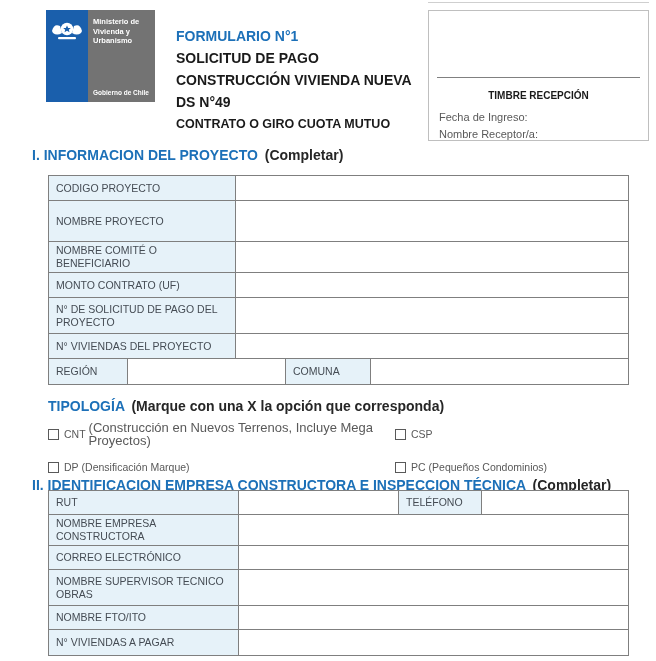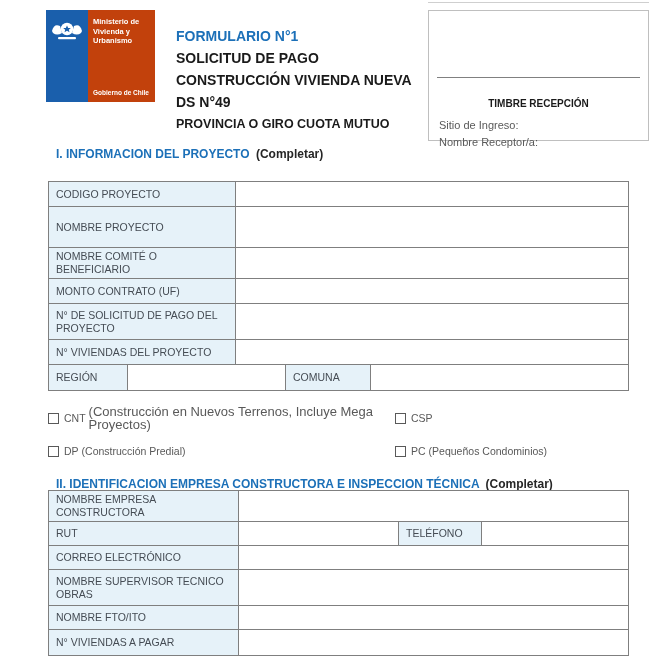--- a/index.html
+++ b/index.html
@@ -3,49 +3,49 @@
 <meta charset="utf-8">
 <style>
   html,body{margin:0;padding:0;background:#fff;}
   body{width:656px;height:661px;font-family:"Liberation Sans",sans-serif;color:#1a1a1a;}
   .page{position:relative;width:656px;height:661px;background:#fff;overflow:hidden;}
 
   
   .logo{position:absolute;left:46px;top:10px;width:109px;height:92px;display:flex;}
   .logo-blue{width:42px;background:#1a5fac;position:relative;}
   .logo-blue svg{position:absolute;left:3px;top:8px;}
-  .logo-red{width:67px;background:#c2410c;color:#fff;display:flex;flex-direction:column;justify-content:space-between;box-sizing:border-box;padding:7px 4px 5px 5px;}
+  .logo-red{width:67px;background:#737373;color:#fff;display:flex;flex-direction:column;justify-content:space-between;box-sizing:border-box;padding:7px 4px 5px 5px;}
   .logo-red .ministry{font-weight:bold;font-size:7.5px;line-height:9.5px;}
   .logo-red .ministry span{display:block;}
   .logo-red .gov{font-weight:bold;font-size:6.5px;line-height:8px;}
 
   
   .title-block{position:absolute;left:176px;top:12px;margin-top:13px;}
   .form-number{color:#1c70b8;font-weight:bold;font-size:14px;line-height:22px;}
   .title-line{font-weight:bold;font-size:14px;line-height:22px;color:#1a1a1a;}
   .subtitle{font-weight:bold;font-size:12.5px;line-height:22px;color:#1a1a1a;}
 
   
   .artifact-line{position:absolute;left:428px;top:2px;width:221px;border-top:1px solid #cfcfcf;}
   .reception-box{position:absolute;left:428px;top:10px;width:221px;height:131px;border:1px solid #bfbfbf;box-sizing:border-box;}
   .stamp-rule{margin:66px 8px 0 8px;border-top:1px solid #808080;}
-  .stamp-label{text-align:center;font-weight:bold;font-size:10px;margin-top:20px;color:#1a1a1a;}
+  .stamp-label{text-align:center;font-weight:bold;font-size:10px;margin-top:12px;color:#1a1a1a;}
   .reception-fields{margin:8px 0 0 10px;font-size:11px;color:#595959;line-height:17px;}
 
   
-  .sec-head{position:absolute;left:56px;font-size:12px;font-weight:bold;white-space:nowrap;}
+  .sec-head{position:absolute;left:32px;font-size:14px;font-weight:bold;white-space:nowrap;}
   .sec-head .blue{color:#1c70b8;}
   .sec-head .dark{color:#262626;margin-left:3px;}
   .sec1-head{top:147px;}
   .sec2-head{top:477px;}
   .tip-head{position:static;}
 
   
   table{border-collapse:collapse;table-layout:fixed;position:absolute;left:48px;width:580px;}
-  .table1{top:181px;border-radius:27px;}
+  .table1{top:175px;border-radius:27px;}
   .table2{top:490px;}
   td{border:1px solid #7f7f7f;font-size:10.5px;padding:2px 7px;vertical-align:middle;overflow:hidden;}
   td.lbl{background:#e6f2f9;color:#454c54;line-height:13px;}
   td.val{background:#fff;}
 
   
   .tipologia{position:absolute;left:48px;top:398px;width:580px;}
   .opt-grid{margin-top:7px;display:grid;grid-template-columns:347px 1fr;row-gap:14px;}
   .opt{font-size:10.5px;color:#595959;line-height:13px;display:flex;align-items:center;}
   .cbx{display:inline-block;width:9px;height:9px;border:1px solid #595959;margin-right:5px;flex:0 0 auto;background:#fff;}
@@ -79,29 +79,29 @@
       </div>
       <div class="gov">Gobierno de Chile</div>
     </div>
   </div>
 
   <div class="title-block">
     <div class="form-number">FORMULARIO N°1</div>
     <div class="title-line">SOLICITUD DE PAGO</div>
     <div class="title-line">CONSTRUCCIÓN VIVIENDA NUEVA</div>
     <div class="title-line">DS N°49</div>
-    <div class="subtitle">PROVINCIA O GIRO CUOTA MUTUO</div>
+    <div class="subtitle">CONTRATO O GIRO CUOTA MUTUO</div>
   </div>
 
   <div class="artifact-line"></div>
   <div class="reception-box">
     <div class="stamp-rule"></div>
     <div class="stamp-label">TIMBRE RECEPCIÓN</div>
     <div class="reception-fields">
-      <div>Sitio de Ingreso:</div>
+      <div>Fecha de Ingreso:</div>
       <div>Nombre Receptor/a:</div>
     </div>
   </div>
 
   <div class="sec-head sec1-head">
     <span class="blue">I. INFORMACION DEL PROYECTO</span>
     <span class="dark">(Completar)</span>
   </div>
 
   <table class="table1">
@@ -140,34 +140,38 @@
     <tr style="height:26px">
       <td class="lbl">REGIÓN</td>
       <td class="val" colspan="2"></td>
       <td class="lbl">COMUNA</td>
       <td class="val"></td>
     </tr>
   </tbody>
     </table>
 
   <div class="tipologia">
+    <div class="sec-head tip-head">
+      <span class="blue">TIPOLOGÍA</span>
+      <span class="dark">(Marque con una X la opción que corresponda)</span>
+    </div>
     <div class="opt-grid">
       <div class="opt">
         <span class="cbx"></span>
         <span class="opt-code">CNT</span>
         <span class="opt-desc small">(Construcción en Nuevos Terrenos, Incluye Mega Proyectos)</span>
       </div>
       <div class="opt">
         <span class="cbx"></span>
         <span class="opt-code">CSP</span>
       </div>
       <div class="opt">
         <span class="cbx"></span>
         <span class="opt-code">DP</span>
-        <span class="opt-desc">(Construcción Predial)</span>
+        <span class="opt-desc">(Densificación Marque)</span>
       </div>
       <div class="opt">
         <span class="cbx"></span>
         <span class="opt-code">PC</span>
         <span class="opt-desc">(Pequeños Condominios)</span>
       </div>
     </div>
   </div>
 
   <div class="sec-head sec2-head">
@@ -177,30 +181,30 @@
 
   <table class="table2">
     <colgroup>
       <col style="width:190px">
         <col style="width:160px">
         <col style="width:83px">
         <col style="width:147px">
     </colgroup>
     <tbody>
         <tr style="height:24px">
-      <td class="lbl">NOMBRE EMPRESA CONSTRUCTORA</td>
-      <td class="val" colspan="3"></td>
-    </tr>
-    <tr style="height:24px">
       <td class="lbl">RUT</td>
       <td class="val"></td>
       <td class="lbl">TELÉFONO</td>
       <td class="val"></td>
     </tr>
     <tr style="height:24px">
+      <td class="lbl">NOMBRE EMPRESA CONSTRUCTORA</td>
+      <td class="val" colspan="3"></td>
+    </tr>
+    <tr style="height:24px">
       <td class="lbl">CORREO ELECTRÓNICO</td>
       <td class="val" colspan="3"></td>
     </tr>
     <tr style="height:36px">
       <td class="lbl">NOMBRE SUPERVISOR TECNICO OBRAS</td>
       <td class="val" colspan="3"></td>
     </tr>
     <tr style="height:24px">
       <td class="lbl">NOMBRE FTO/ITO</td>
       <td class="val" colspan="3"></td>

